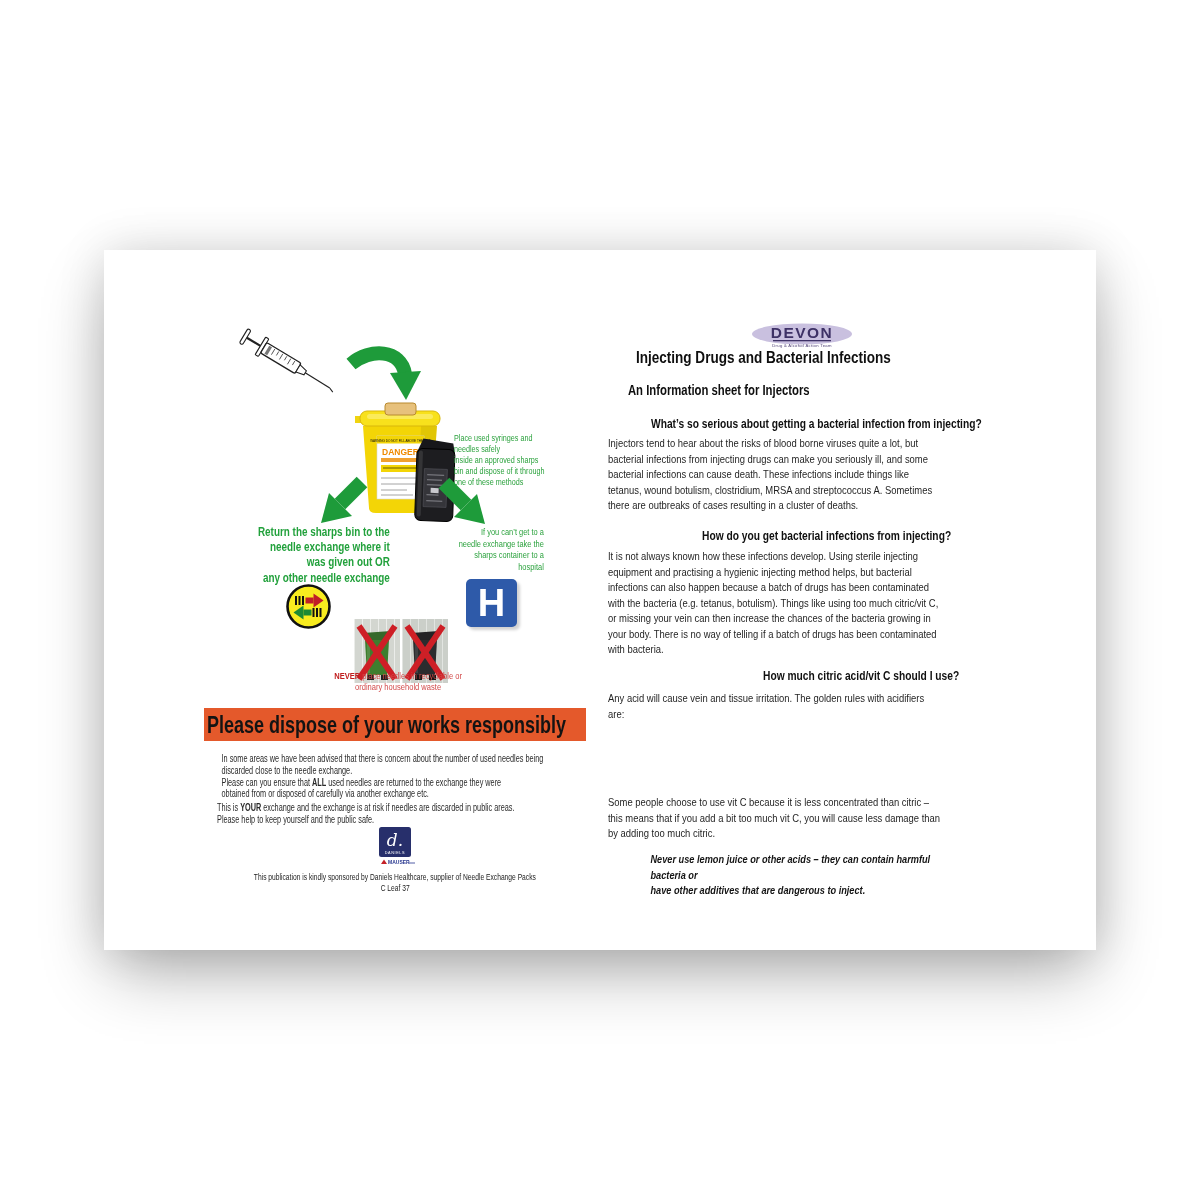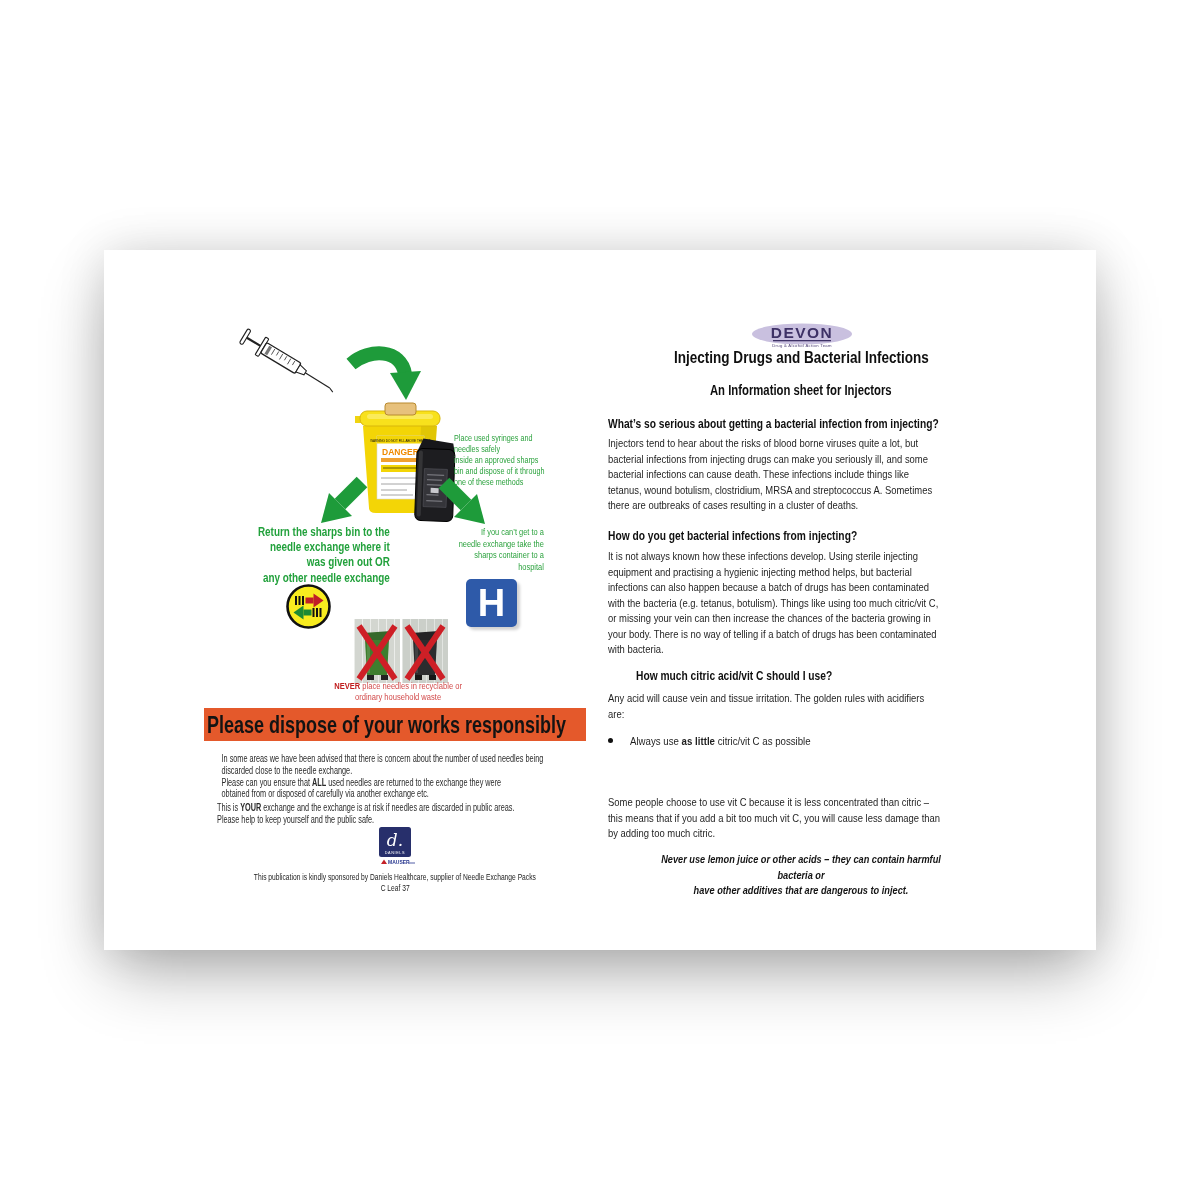--- a/index.html
+++ b/index.html
@@ -10,41 +10,41 @@
   .card{
     position:absolute;left:104px;top:250px;width:992px;height:700px;background:#fff;
     box-shadow:0 28px 65px -8px rgba(0,0,0,.32), 0 0 45px rgba(0,0,0,.12);
   }
   .abs{position:absolute;}
   .pre{white-space:pre-line;}
   .sx{display:inline-block;transform-origin:0 0;}
   .sc{display:inline-block;transform-origin:50% 0;white-space:pre-line;}
 
   
-  .r-center{left:504px;width:386px;text-align:center;}
+  .r-center{left:504px;width:386px;}
   .r-title span{font-size:16.5px;font-weight:bold;color:#0f0f0f;transform:scaleX(.82);}
   .r-sub span{font-size:13.8px;font-weight:bold;color:#0f0f0f;transform:scaleX(.82);}
-  .q{left:504px;width:500px;}
+  .q{left:504px;width:500px;text-align:center;}
   .q span{font-size:12.8px;font-weight:bold;color:#101010;transform:scaleX(.80);}
   .p{left:504px;width:520px;}
   .p span{font-size:11.8px;line-height:15.5px;color:#1f1f1f;transform:scaleX(.80);}
   .bullets{left:504px;top:484px;width:420px;}
   .bullet-row{display:flex;height:17px;align-items:flex-start;}
   .bullet-dot{width:22px;padding-top:4px;}
   .bullet-dot i{display:block;width:5px;height:5px;border-radius:50%;background:#111;}
   .bullet-text{font-size:11.8px;line-height:15px;color:#1f1f1f;transform:scaleX(.82);transform-origin:0 0;white-space:nowrap;}
   .warn span{font-size:11.8px;line-height:15.5px;font-weight:bold;font-style:italic;color:#141414;transform:scaleX(.78);}
 
   
   .green-small span{font-size:9px;line-height:11px;color:#2ca23e;transform:scaleX(.80);}
   .return-text{left:108px;top:274px;width:200px;text-align:right;}
   .return-text span{font-size:13.2px;line-height:15.2px;font-weight:bold;color:#22a13c;transform:scaleX(.75);}
   .hosp-text{left:330px;top:277px;width:120px;text-align:right;}
   .hosp-text span{font-size:9.3px;line-height:11.6px;color:#2ca23e;transform:scaleX(.80);}
-  .never{left:192px;top:431px;width:205px;text-align:center;}
+  .never{left:192px;top:421px;width:205px;text-align:center;}
   .never span{font-size:9px;line-height:10.8px;color:#d24a4a;transform:scaleX(.84);}
   .never b{color:#c01d1d;}
   .banner{left:100px;top:458px;width:382px;height:33px;background:#e4592b;overflow:visible;}
   .banner span{display:inline-block;font-size:24px;font-weight:bold;color:#131313;line-height:33px;white-space:nowrap;transform:scaleX(.75);transform-origin:0 50%;padding-left:4px;}
   .notice{left:58px;top:503px;width:466px;text-align:left;}
   .notice span{font-size:10px;line-height:11.8px;color:#2a2a2a;transform:scaleX(.73);}
   .notice2{top:552px;}
   .sponsor{left:58px;top:616px;width:466px;text-align:center;}
   .sponsor span{font-size:9.3px;line-height:11px;color:#222;transform:scaleX(.72);}
   .hospital-sign{
@@ -272,26 +272,20 @@
 
     <div class="abs q" style="top:416px;margin-left:28px;">
       <span class="sx">How much citric acid/vit C should I use?</span>
     </div>
     <div class="abs p" style="top:441px;">
       <span class="sx pre">Any acid will cause vein and tissue irritation. The golden rules with acidifiers
 are:</span>
     </div>
 
     <div class="abs bullets">
-      <div class="bullet-row">
-        <span class="bullet-dot">
-            <i></i>
-          </span>
-        <span class="bullet-text">Always use <b>as little</b> citric/vit C as possible</span>
-      </div>
     </div>
 
     <div class="abs p" style="top:545px;">
       <span class="sx pre">Some people choose to use vit C because it is less concentrated than citric –
 this means that if you add a bit too much vit C, you will cause less damage than
 by adding too much citric.</span>
     </div>
 
     <div class="abs r-center warn" style="top:602px;">
       <span class="sc">Never use lemon juice or other acids – they can contain harmful bacteria or

